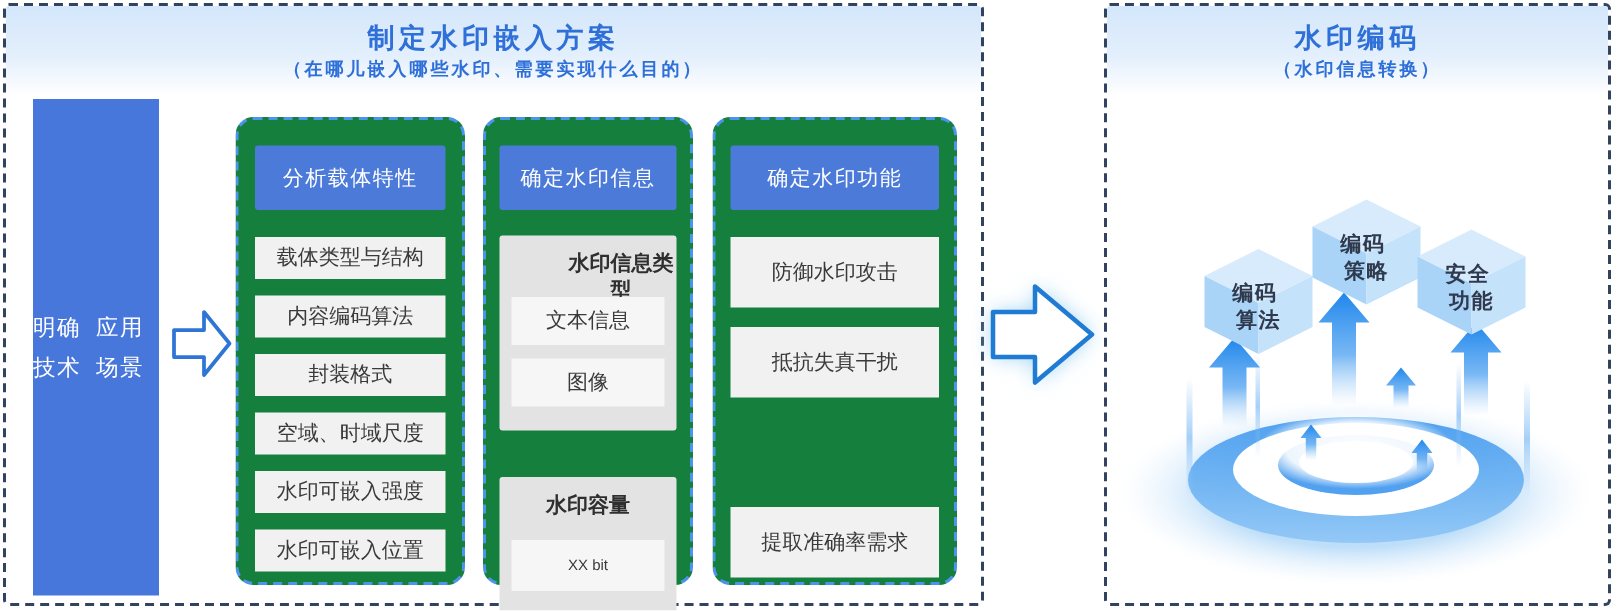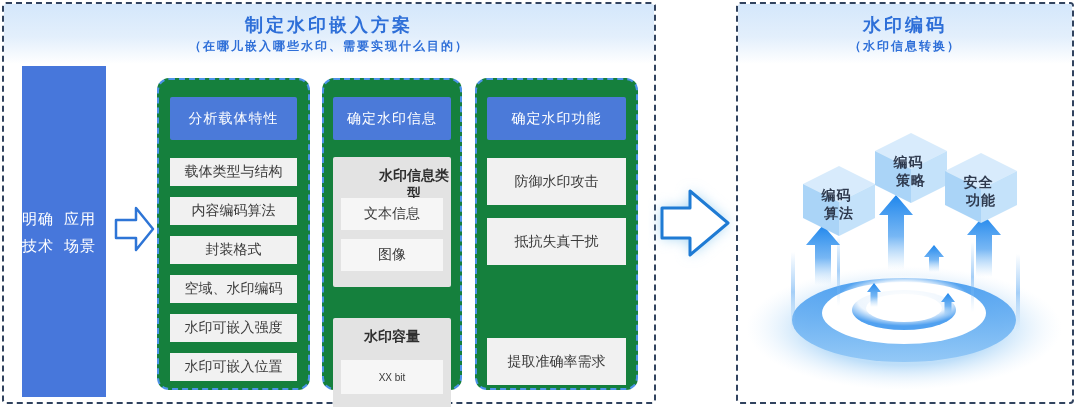--- a/index.html
+++ b/index.html
@@ -86,21 +86,21 @@
 
     <svg class="small-arrow" viewBox="0 0 44 52">
       <path d="M4 17 L24 17 L24 5 L41 26 L24 47 L24 35 L4 35 Z" fill="#ffffff" stroke="#2e75d6" stroke-width="2.5" stroke-linejoin="round"></path>
     </svg>
 
     <div class="col col1">
       <div class="col-hdr">分析载体特性</div>
       <div class="item" style="top:78px">载体类型与结构</div>
       <div class="item" style="top:117px">内容编码算法</div>
       <div class="item" style="top:156px">封装格式</div>
-      <div class="item" style="top:195px">空域、水印编码</div>
+      <div class="item" style="top:195px">空域、时域尺度</div>
       <div class="item" style="top:234px">水印可嵌入强度</div>
       <div class="item" style="top:273px">水印可嵌入位置</div>
     </div>
 
     <div class="col col2">
       <div class="col-hdr">确定水印信息</div>
       <div class="group" style="top:77px;height:130px;">
         <div class="group-label" style="margin-top:10px;margin-left:44px;">水印信息类型</div>
         <div class="inner-item" style="top:41px;height:32px;">文本信息</div>
         <div class="inner-item" style="top:82px;height:32px;">图像</div>

